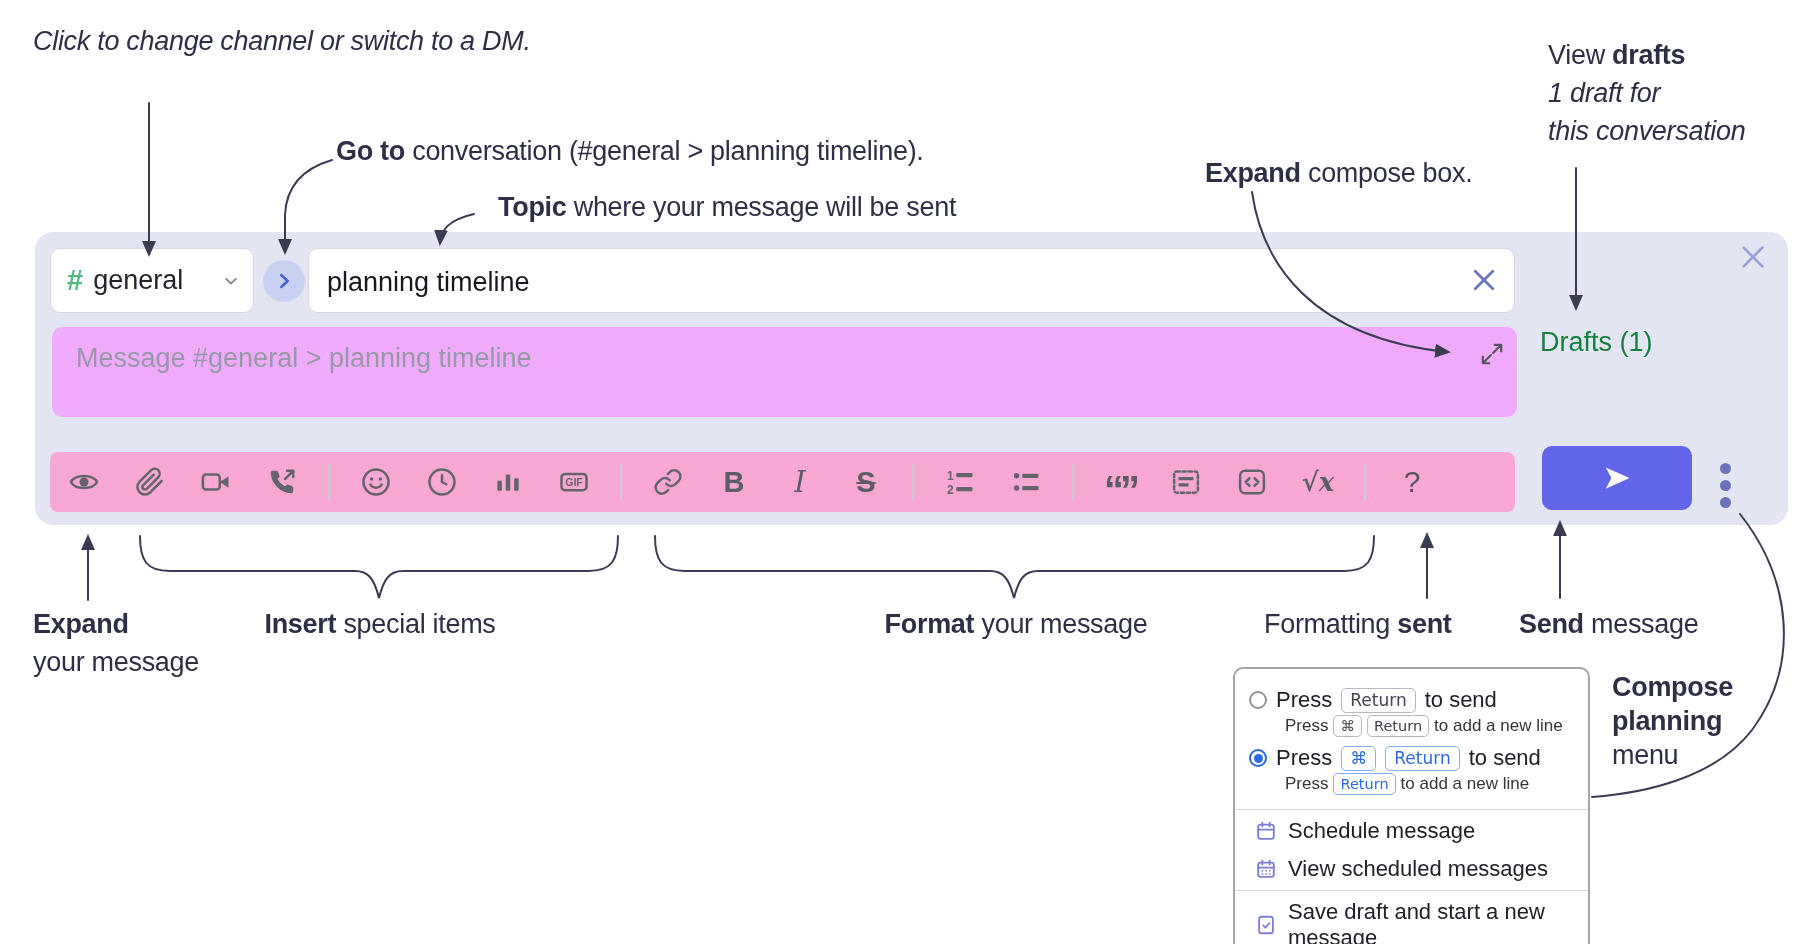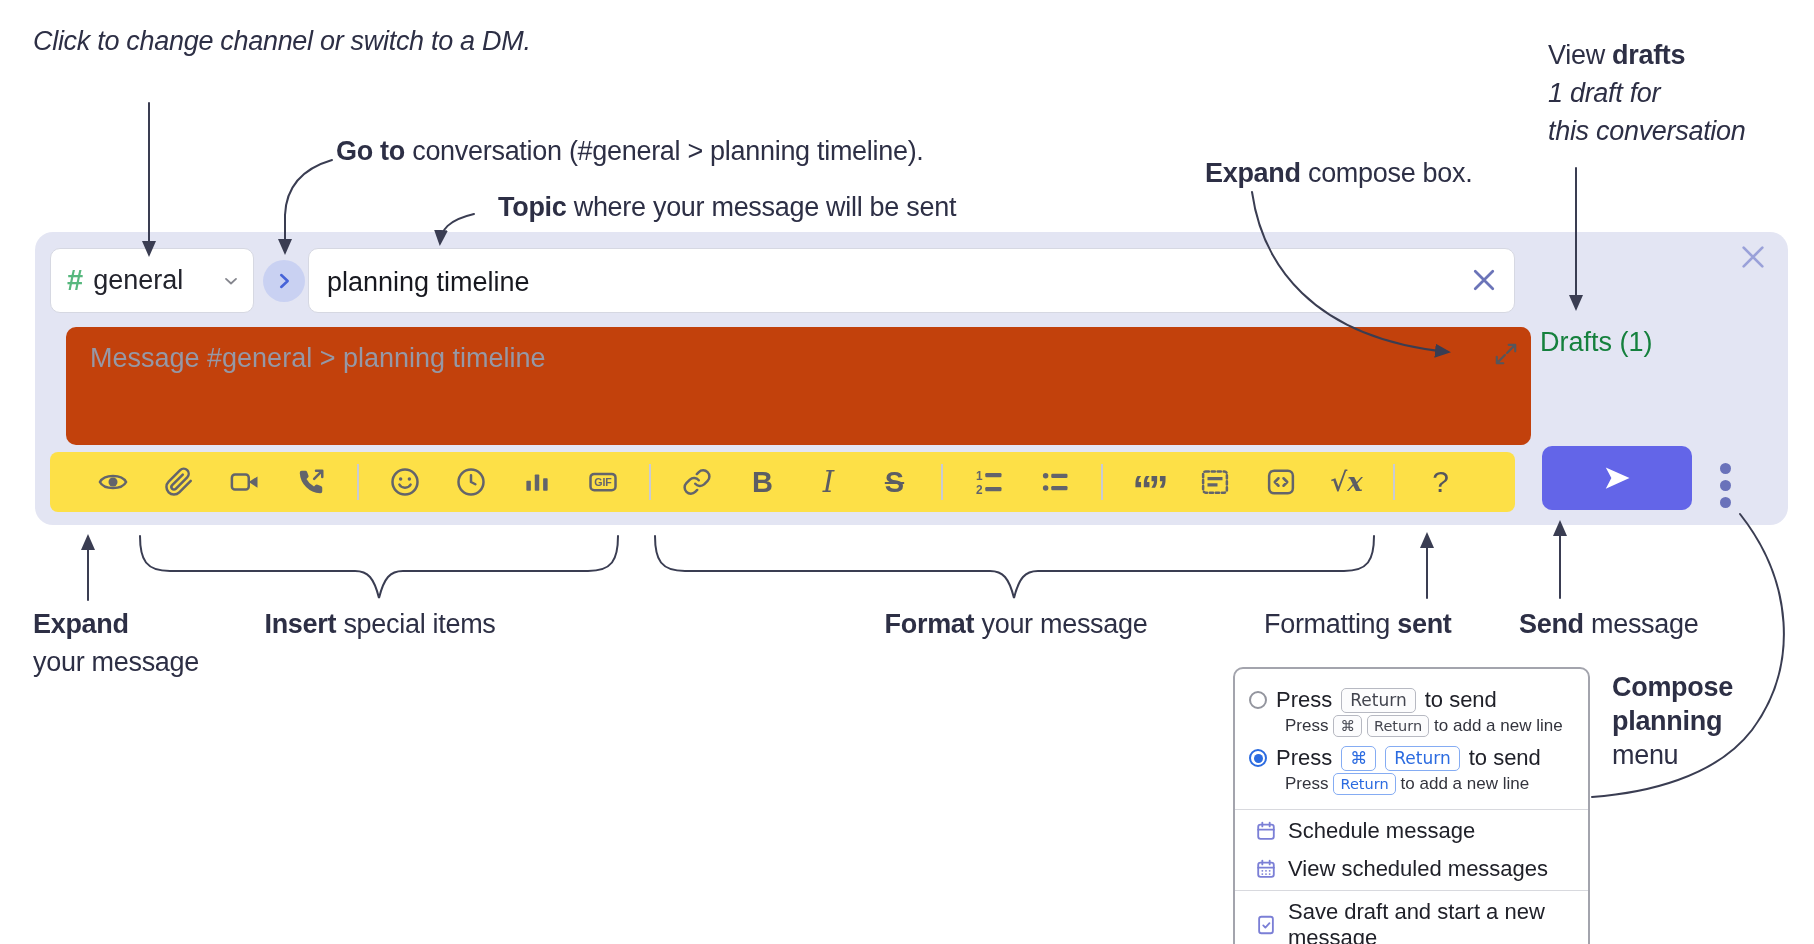--- a/index.html
+++ b/index.html
@@ -16,27 +16,27 @@
                 padding:0 12px 0 16px;box-sizing:border-box;cursor:pointer;}
   #channel-pill .hash{color:#57b87e;font-weight:700;font-size:29px;}
   #channel-pill .chname{font-size:27px;color:#22232c;margin-left:10px;}
   #channel-pill .chev{margin-left:auto;}
   #goto-btn{position:absolute;left:228px;top:28px;width:42px;height:42px;border-radius:50%;
             background:#c9d1f2;display:flex;align-items:center;justify-content:center;cursor:pointer;}
   #topic-wrap{position:absolute;left:273px;top:16px;width:1207px;height:65px;}
   #topic-input{width:100%;height:100%;box-sizing:border-box;background:#fff;border:1px solid #d6d8e2;
                border-radius:10px;font-family:inherit;font-size:27px;color:#17181f;padding:4px 60px 0 18px;outline:none;}
   #topic-clear{position:absolute;right:16px;top:17px;width:30px;height:30px;cursor:pointer;}
-  #msg-wrap{position:absolute;left:31px;top:95px;width:1465px;height:118px;background:#c2410c;border-radius:10px;}
+  #msg-wrap{position:absolute;left:17px;top:95px;width:1465px;height:90px;background:#f0abfc;border-radius:10px;}
   #msg-input{width:100%;height:100%;box-sizing:border-box;border:none;outline:none;resize:none;background:transparent;
              font-family:inherit;font-size:27px;color:#17181f;padding:16px 60px 16px 24px;}
   #msg-input::placeholder{color:#9698a6;opacity:1;}
   #expand-btn{position:absolute;right:12px;top:14px;width:26px;height:26px;cursor:pointer;}
-  #toolbar{position:absolute;left:15px;top:220px;width:1465px;height:60px;background:#fde047;border-radius:8px;
-           display:flex;align-items:center;padding:0 0 0 14px;box-sizing:border-box;justify-content:center;}
+  #toolbar{position:absolute;left:15px;top:220px;width:1465px;height:60px;background:#f9a8d4;border-radius:8px;
+           display:flex;align-items:center;padding:0 0 0 14px;box-sizing:border-box;}
   .tbtn{width:40px;height:44px;display:flex;align-items:center;justify-content:center;flex:0 0 auto;
         margin-right:26px;cursor:pointer;color:#63646b;}
   .tdiv{width:2px;height:36px;background:#c9cbd4;flex:0 0 auto;margin-right:26px;}
   .ic{width:30px;height:30px;stroke:#63646b;stroke-width:2;fill:none;stroke-linecap:round;stroke-linejoin:round;}
   .tb-text{font-size:29px;font-weight:700;color:#5c5d64;line-height:1;}
   .tb-quote{font-size:40px;font-weight:700;letter-spacing:-4px;line-height:0.5;padding-top:16px;color:#5c5d64;}
   .tb-math{font-family:"DejaVu Serif",serif;font-style:italic;font-weight:700;font-size:26px;color:#5c5d64;}
   .tb-help{font-size:30px;font-weight:400;color:#55565c;}
   .tb-strike{text-decoration:line-through;font-weight:600;}
   .tb-italic{font-family:"DejaVu Serif",serif;font-style:italic;font-weight:500;}

